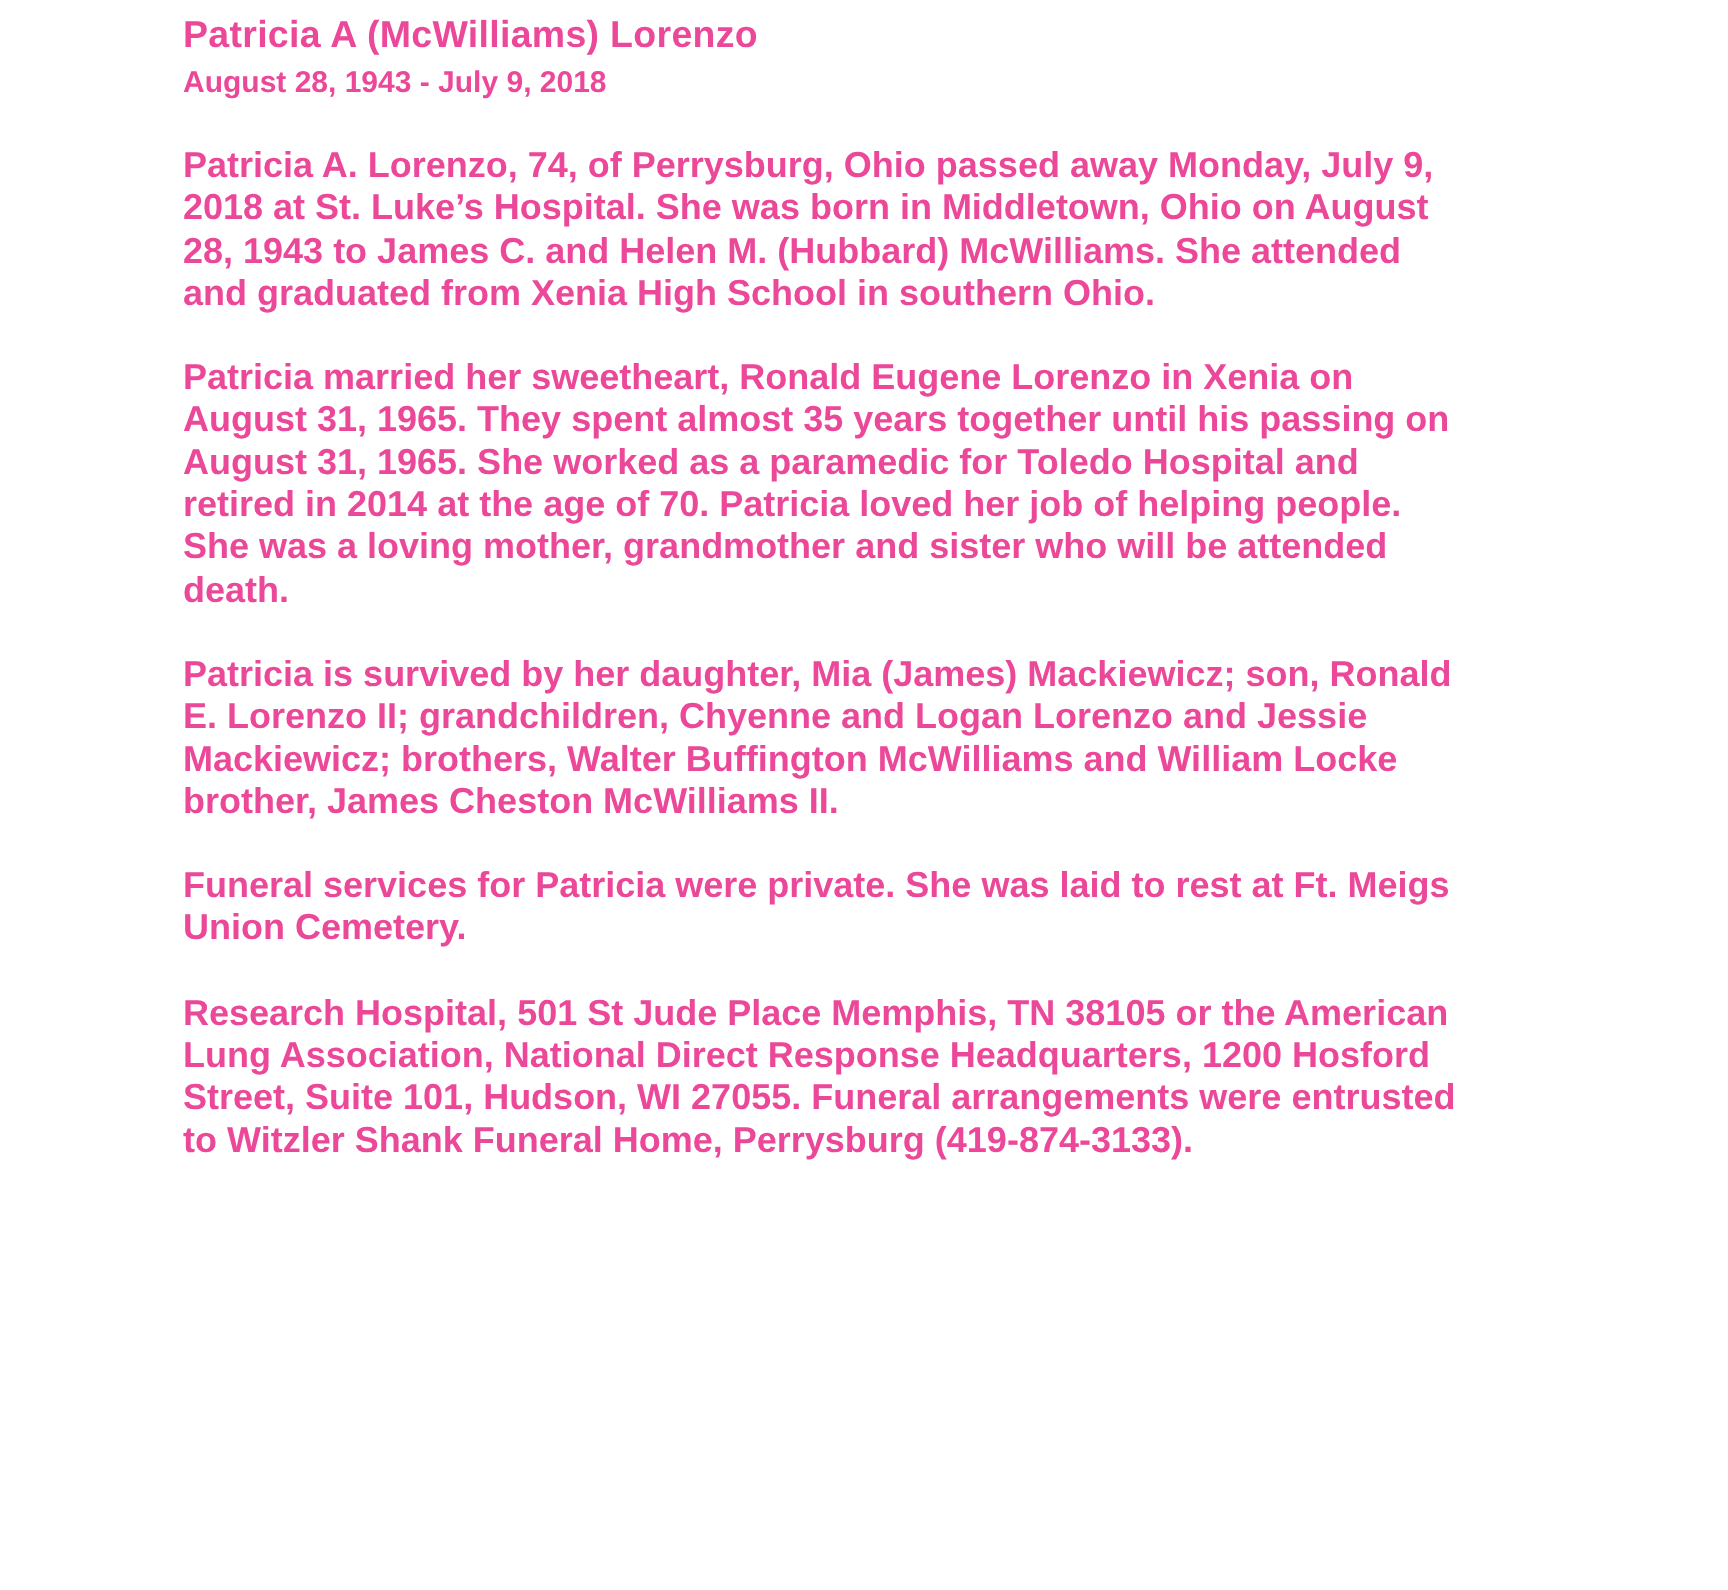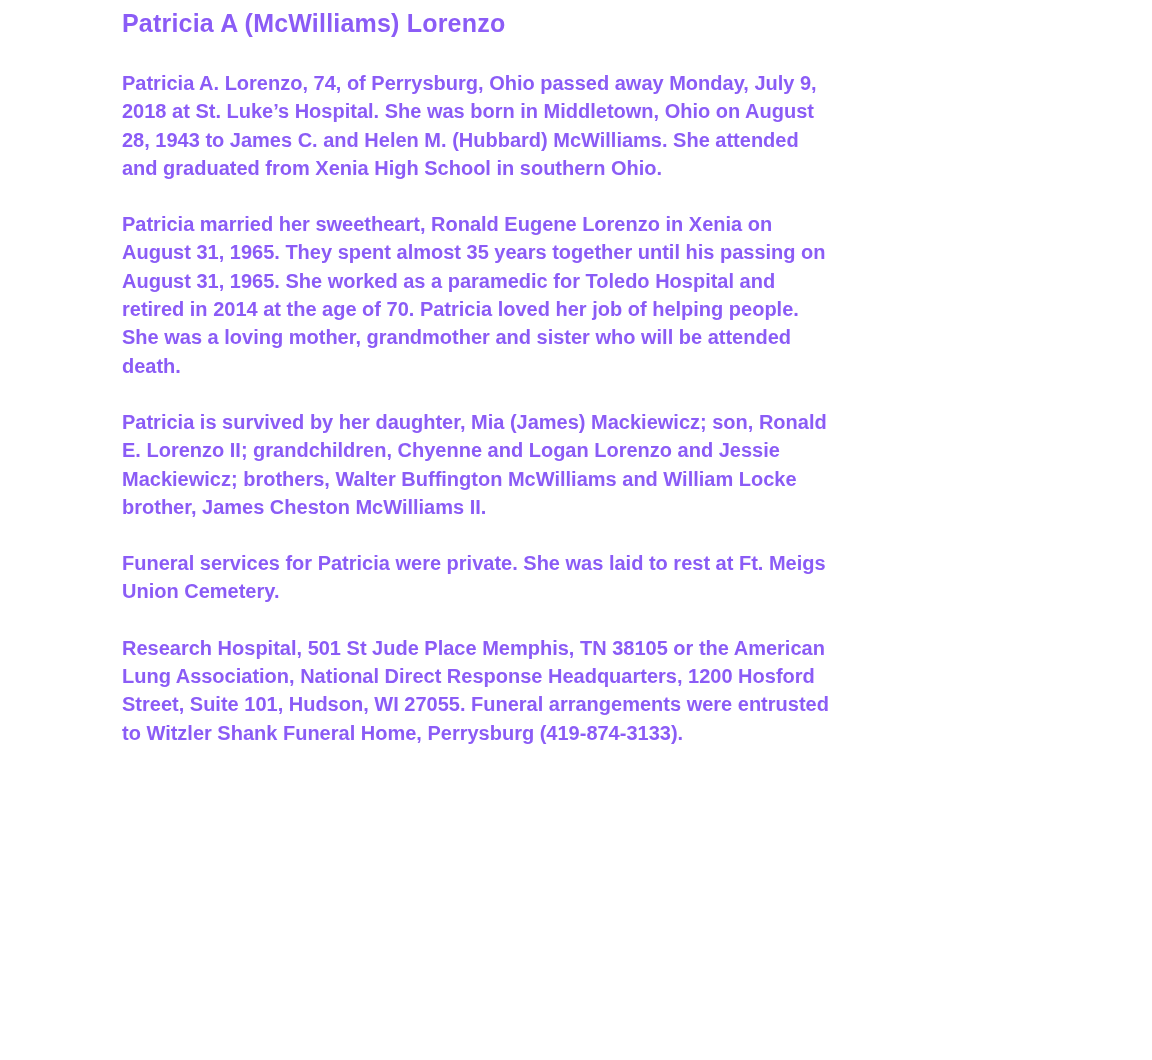--- a/index.html
+++ b/index.html
@@ -7,21 +7,21 @@
     padding: 0;
     background: #ffffff;
   }
   .page {
     position: relative;
     width: 1152px;
     height: 1060px;
     background: #ffffff;
     overflow: hidden;
     font-family: "Liberation Sans", "DejaVu Sans", sans-serif;
-    color: #8b5cf6;
+    color: #ec4899;
   }
   .content {
     position: absolute;
     left: 122px;
     top: 5px;
     width: 900px;
   }
   .obit-title {
     font-size: 25px;
     font-weight: bold;
@@ -34,33 +34,34 @@
     font-size: 20px;
     font-weight: bold;
     line-height: 28px;
     margin: 0;
     white-space: nowrap;
   }
   .para {
     margin-top: 28px;
   }
   .line {
-    font-size: 20px;
+    font-size: 24px;
     font-weight: bold;
     line-height: 28.3px;
     white-space: nowrap;
   }
 </style>
 </head>
 <body>
 
 <div class="page">
   <div class="content">
 
     <h1 class="obit-title">Patricia A (McWilliams) Lorenzo</h1>
+    <div class="obit-dates">August 28, 1943 - July 9, 2018</div>
 
     <div class="para">
       <div class="line">Patricia A. Lorenzo, 74, of Perrysburg, Ohio passed away Monday, July 9,</div>
       <div class="line">2018 at St. Luke’s Hospital. She was born in Middletown, Ohio on August</div>
       <div class="line">28, 1943 to James C. and Helen M. (Hubbard) McWilliams. She attended</div>
       <div class="line">and graduated from Xenia High School in southern Ohio.</div>
     </div>
 
     <div class="para">
       <div class="line">Patricia married her sweetheart, Ronald Eugene Lorenzo in Xenia on</div>

